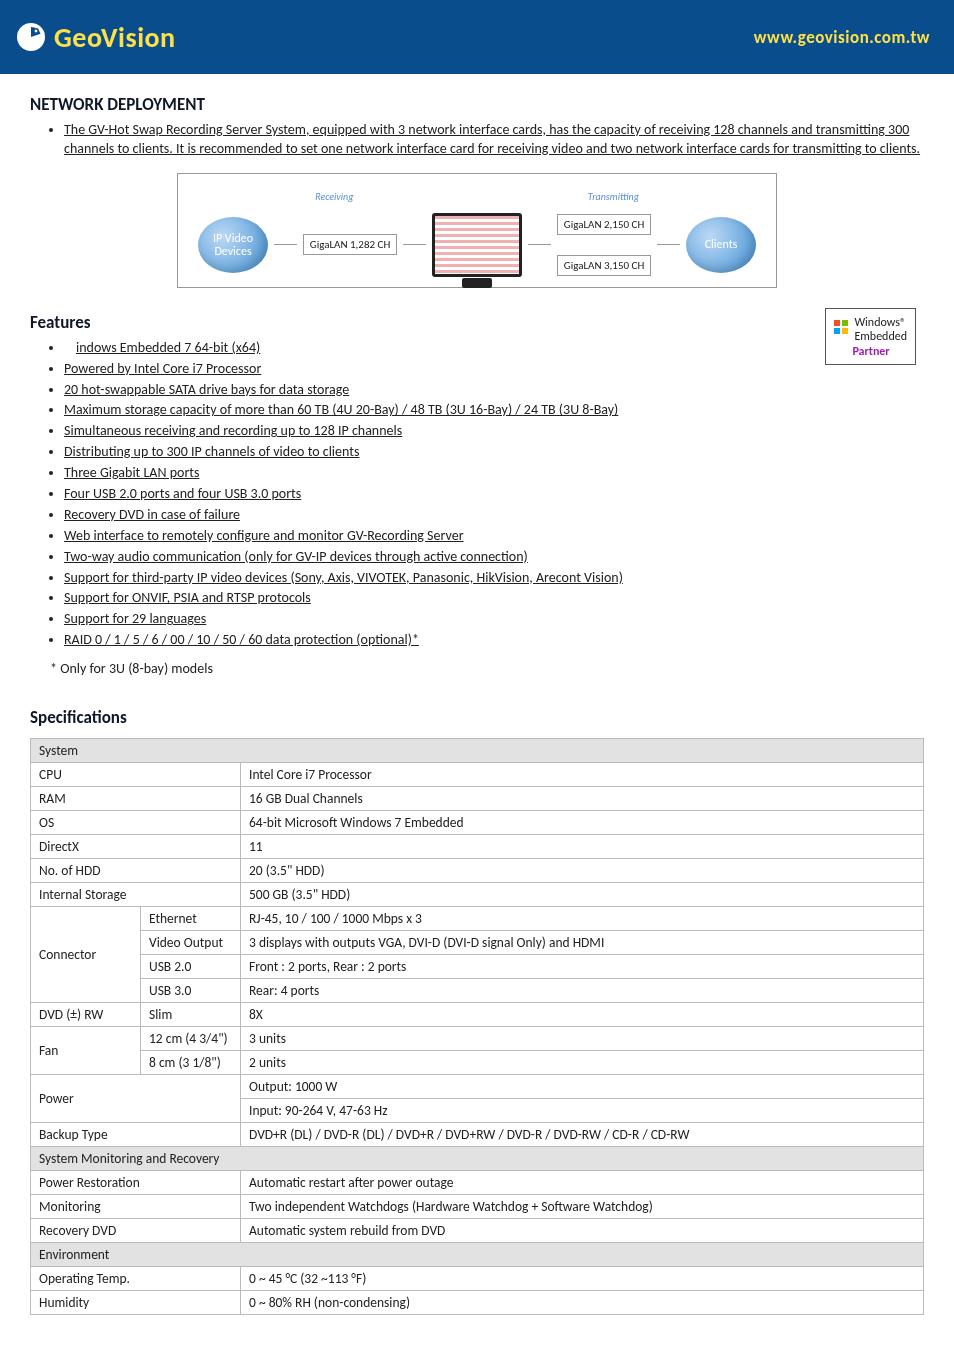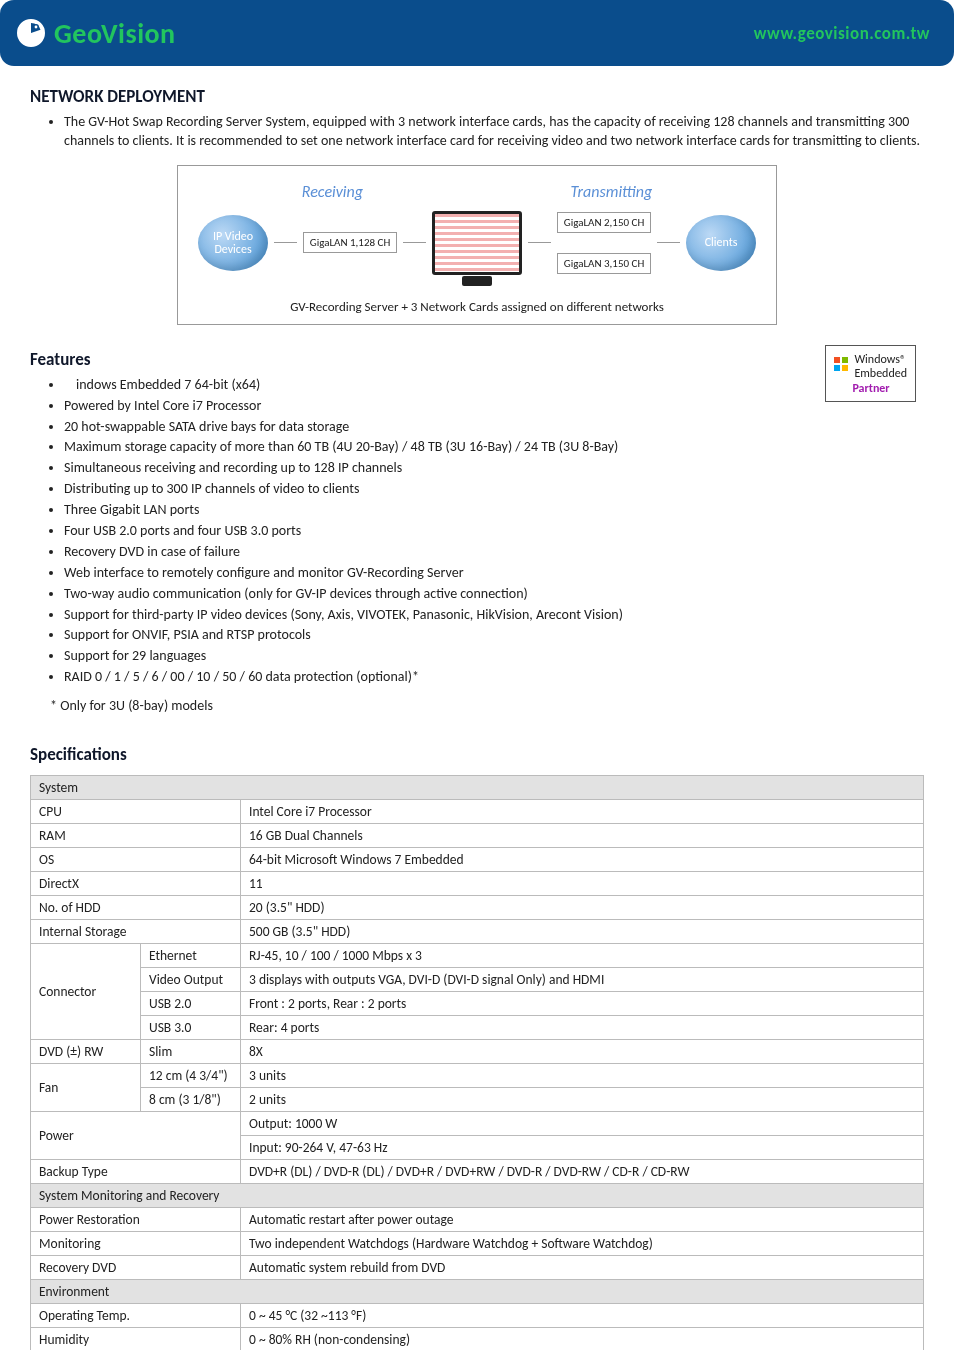--- a/index.html
+++ b/index.html
@@ -6,27 +6,26 @@
   body {
     margin: 0;
     font-family: Calibri, "Segoe UI", Arial, sans-serif;
     font-size: 14px;
     color: #222;
     background: #fff;
     width: 954px;
   }
   .topbar {
     background: #0a4d8c;
-    color: #22c55e;
-    height: 66px;
+    color: #fde047;
+    height: 74px;
     display: flex;
     align-items: center;
     justify-content: space-between;
     padding: 0 24px 0 14px;
-    border-radius: 14px;
   }
   .logo {
     display: flex;
     align-items: center;
     gap: 6px;
     font-size: 28px;
     font-weight: bold;
     letter-spacing: .5px;
   }
   .logo-mark {
@@ -44,36 +43,37 @@
     margin: 10px 0 4px 0;
   }
   ul.bullets {
     margin: 6px 0 10px 0;
     padding-left: 34px;
     list-style: disc;
   }
   ul.bullets li {
     margin: 2px 0;
     line-height: 1.35;
+    text-decoration: underline;
   }
   .indent-note {
     margin-left: 20px;
     margin-top: 2px;
   }
   .diagram-wrap {
     display:flex; justify-content:center; margin: 14px 0 24px 0;
   }
   .diagram {
     border: 1px solid #999;
     width: 600px;
     padding: 16px 20px 10px 20px;
     position: relative;
   }
   .dlabels { display:flex; justify-content:space-around; margin-bottom:10px; }
-  .dlabel { color:#5a8fd6; font-style:italic; font-size:16px; }
+  .dlabel { color:#5a8fd6; font-style:italic; font-size:10px; }
   .drow { display:flex; align-items:center; justify-content:space-between; }
   .bubble {
     background: radial-gradient(circle at 35% 35%, #bcd9f5, #3f8fd2);
     width:70px; height:56px; border-radius:50%;
     display:flex; align-items:center; justify-content:center;
     color:#fff; font-size:12px; text-align:center; line-height:1.1;
     box-shadow: inset -4px -4px 8px rgba(0,0,0,.15);
   }
   .lanbox {
     border:1px solid #999; font-size:11px; padding:3px 6px; background:#fff;
@@ -148,34 +148,33 @@
 
   <div class="diagram-wrap">
     <div class="diagram">
       <div class="dlabels">
         <span class="dlabel">Receiving</span>
         <span class="dlabel">Transmitting</span>
       </div>
       <div class="drow">
         <div class="bubble">IP Video Devices</div>
         <div class="hline"></div>
-        <div class="lanbox">GigaLAN 1,128 CH</div>
+        <div class="lanbox">GigaLAN 1,282 CH</div>
         <div class="hline"></div>
         <div style="display:flex;flex-direction:column;align-items:center;">
           <div class="monitor"></div>
         </div>
         <div class="hline"></div>
         <div class="stackcol">
           <div class="lanbox">GigaLAN 2,150 CH</div>
           <div class="lanbox">GigaLAN 3,150 CH</div>
         </div>
         <div class="hline"></div>
         <div class="bubble">Clients</div>
       </div>
-      <div class="dcaption">GV-Recording Server + 3 Network Cards assigned on different networks</div>
     </div>
   </div>
 
   <div class="features-wrap">
     <div class="badge">
       <div class="row1">
         <span class="winflag">
           <svg width="14" height="14" viewBox="0 0 14 14">
               <rect x="0" y="0" width="6" height="6" fill="#f25022"></rect>
               <rect x="8" y="0" width="6" height="6" fill="#7fba00"></rect>

